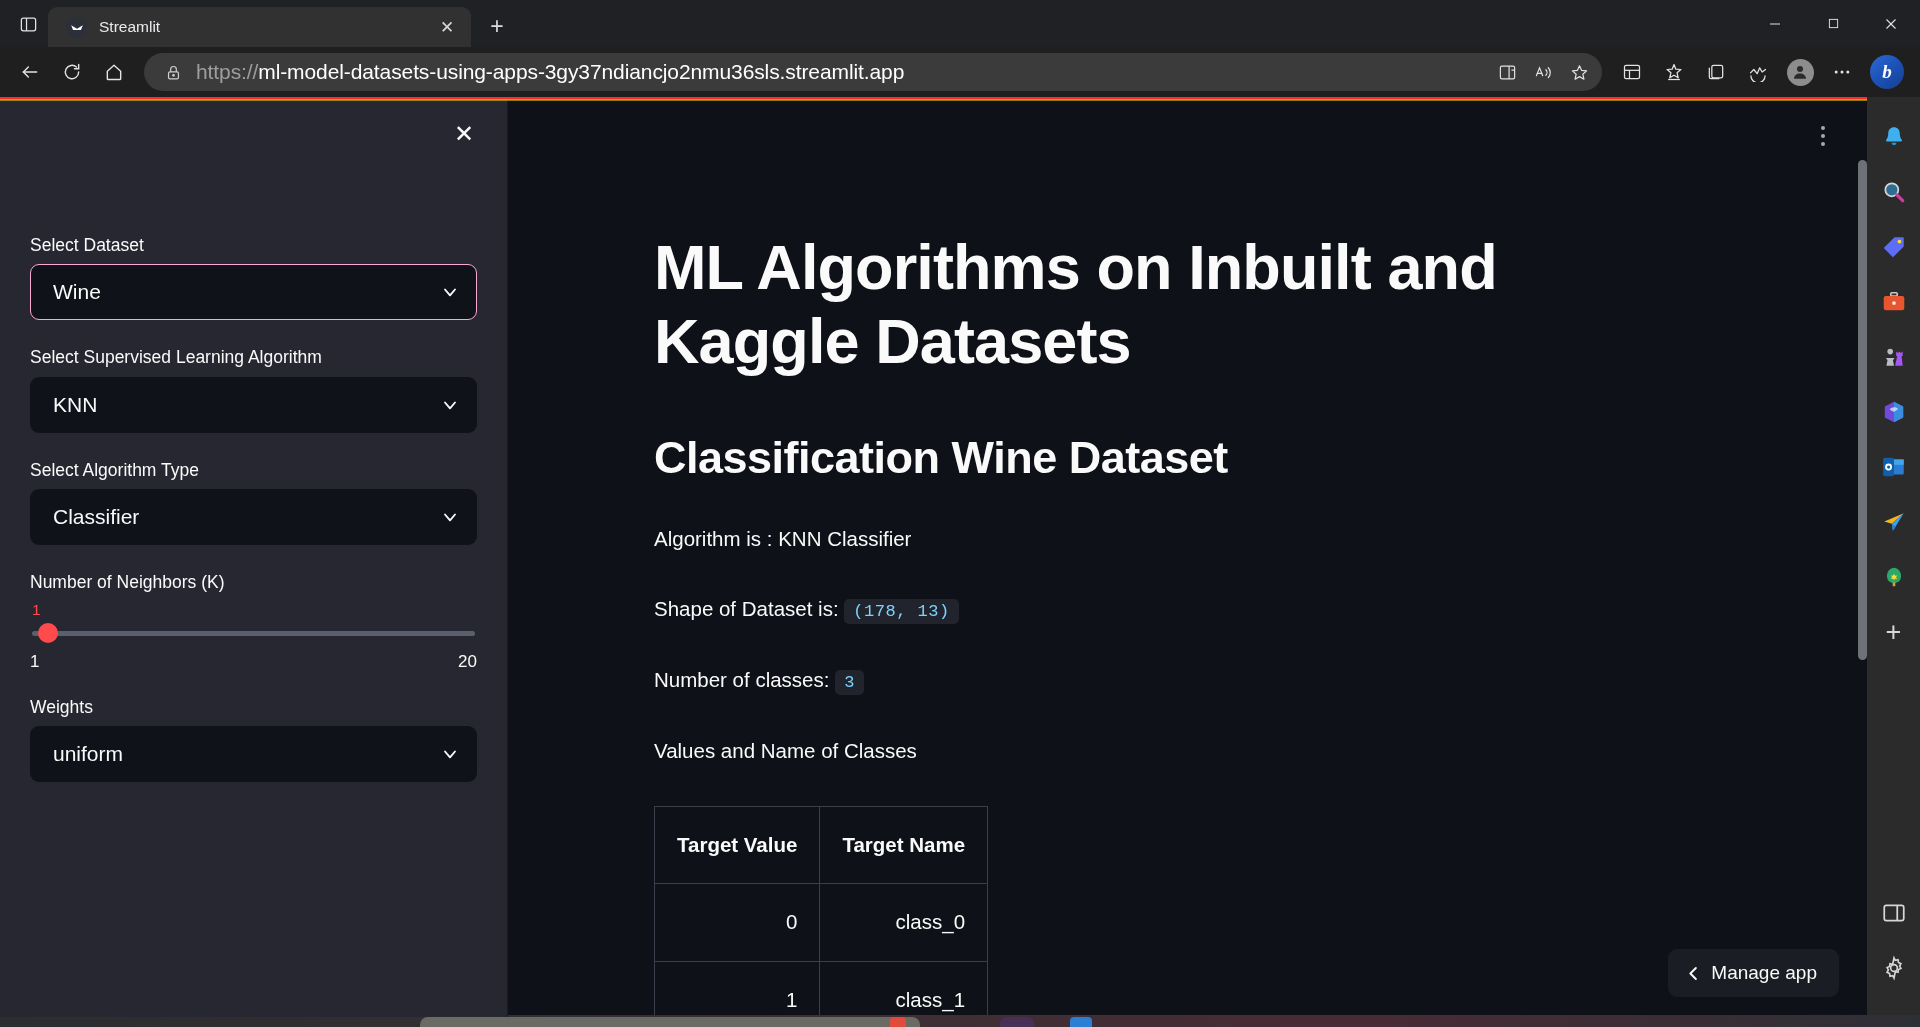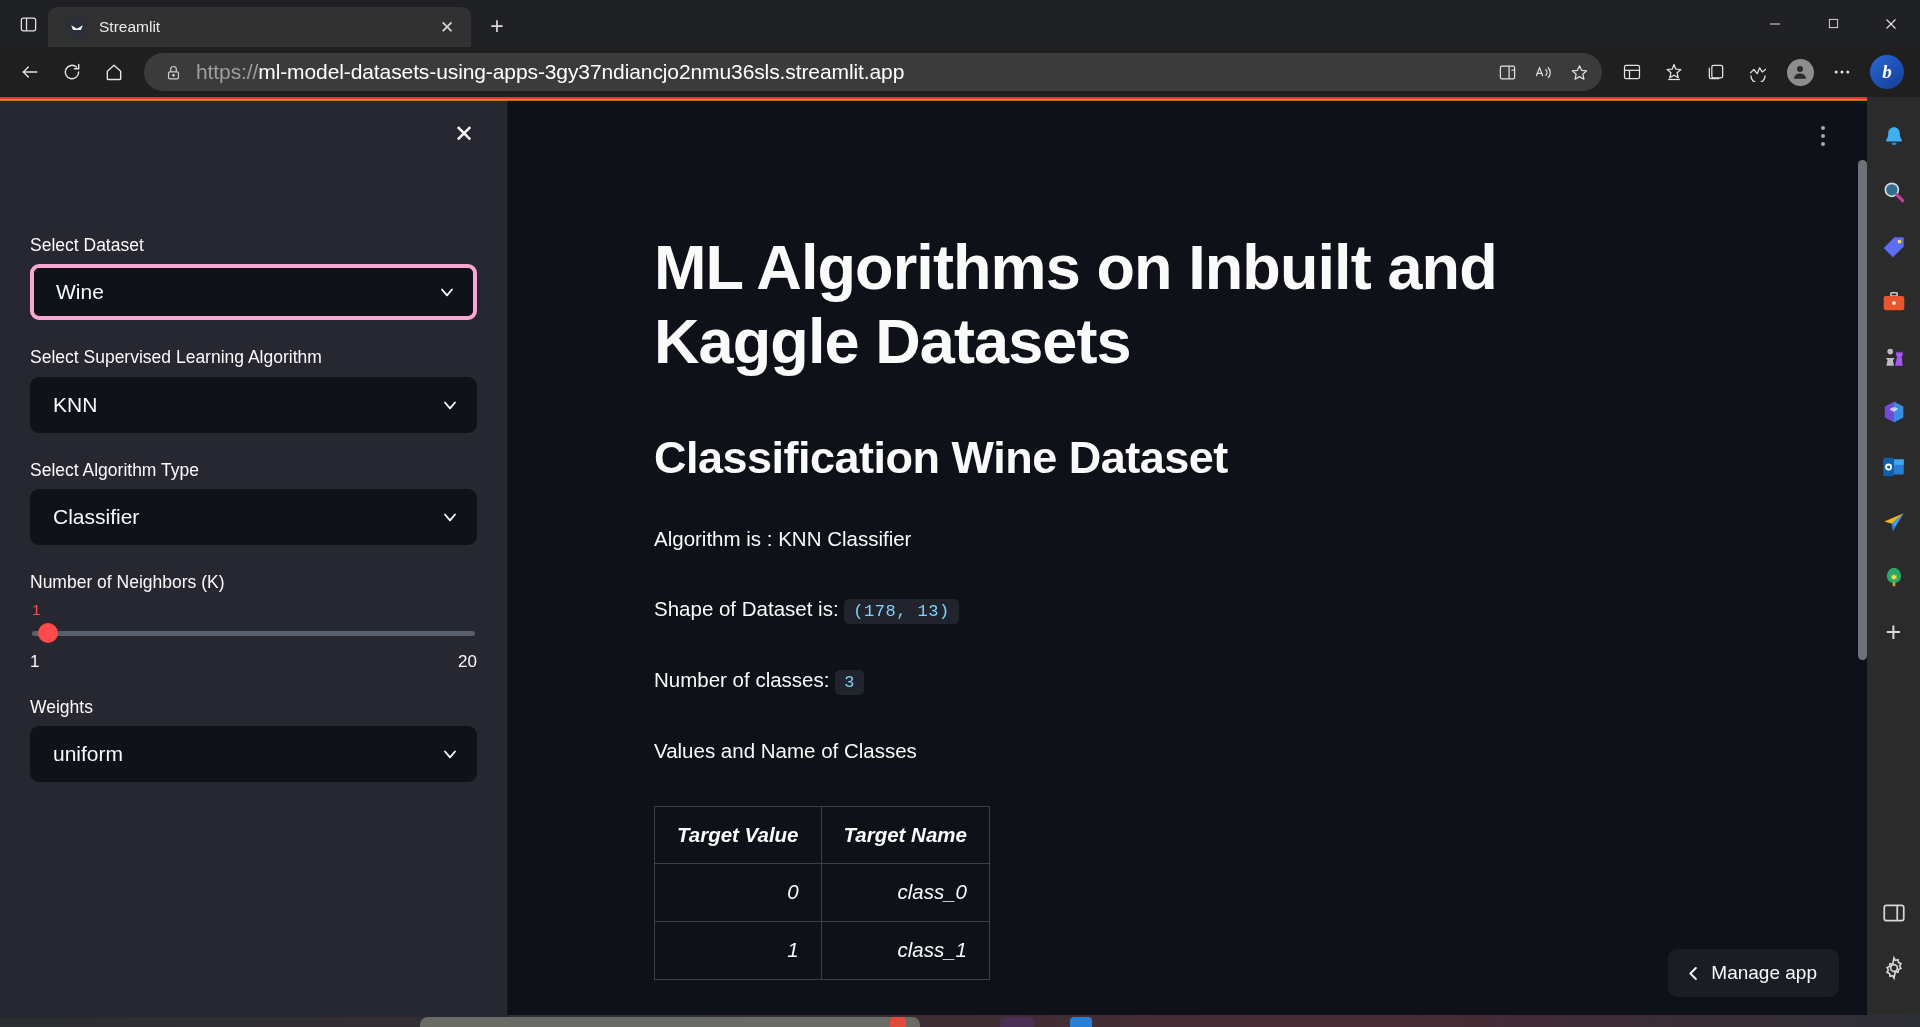--- a/index.html
+++ b/index.html
@@ -123,21 +123,21 @@
   }
   .sb-body { padding-top: 132px; }
   .sb-label {
     color: #fafafa; font-size: 17.5px; margin-bottom: 6px; line-height: 1.5;
   }
   .st-select {
     height: 56px; background: #10121a; border-radius: 9px;
     display: flex; align-items: center; padding: 0 16px 0 22px;
     margin-bottom: 24px; border: 1px solid transparent;
   }
-  .st-select.focused { border: 4px solid #f9a8d4; }
+  .st-select.focused { border: 1px solid #f9a8d4; }
   .st-select .val { flex: 1; color: #fafafa; font-size: 21px; }
   .st-select .chev { color: #fafafa; display: flex; align-items: center; }
   .st-select .chev svg { width: 20px; height: 20px; }
 
   .slider-wrap { margin-bottom: 22px; }
   .slider-thumbval { color: #ff4b4b; font-size: 15.5px; margin: 5px 0 3px 2px; }
   .slider-track-row { position: relative; height: 22px; }
   .slider-track {
     position: absolute; left: 2px; right: 2px; top: 9px; height: 5px;
     background: #5a5f6e; border-radius: 3px;
@@ -173,22 +173,22 @@
     letter-spacing: -0.5px; margin-bottom: 38px;
   }
   .st-p { color: #fafafa; font-size: 20.5px; line-height: 1.6; margin-bottom: 38px; }
   .code-badge {
     font-family: Liberation Mono, monospace; font-size: 17px;
     color: #7dd3fc; background: #22242d; border-radius: 5px;
     padding: 3px 9px; letter-spacing: 0.5px;
   }
   .st-table { border-collapse: collapse; margin-top: 8px; }
   .st-table th, .st-table td {
-    border: 1px solid #3a3f4b; padding: 15px 22px; font-size: 20.5px;
-    color: #fafafa; line-height: 1.3; font-style: italic;
+    border: 1px solid #3a3f4b; padding: 25px 22px; font-size: 20.5px;
+    color: #fafafa; line-height: 1.3;
   }
   .st-table th { font-weight: 700; text-align: center; }
   .st-table td.num { text-align: right; min-width: 150px; }
   .st-table td.name { text-align: right; min-width: 145px; }
 
   
   .manage-app {
     position: absolute; right: 28px; bottom: 20px; height: 48px;
     background: #1b1d25; border-radius: 9px; display: flex; align-items: center;
     gap: 8px; padding: 0 22px 0 16px; z-index: 20;

